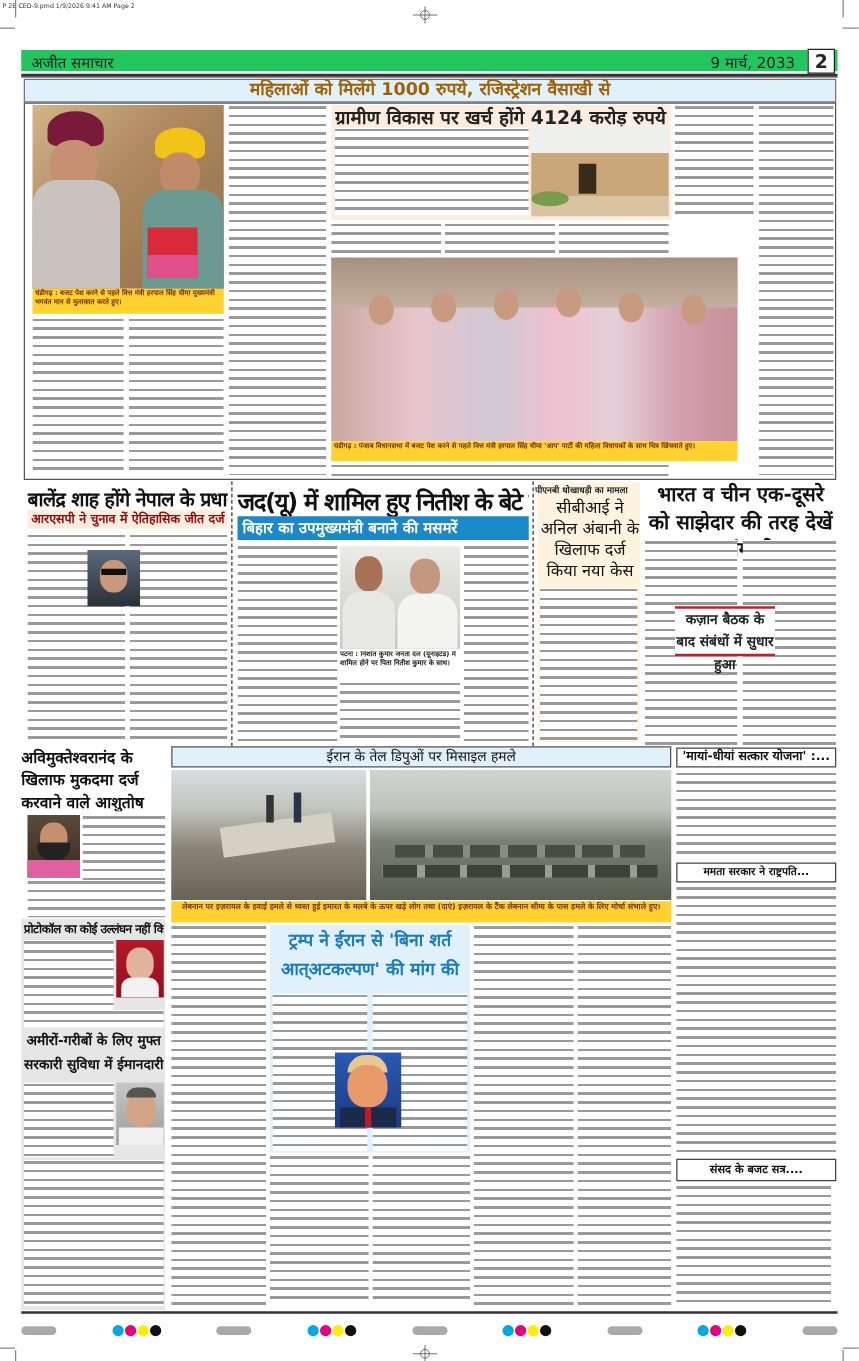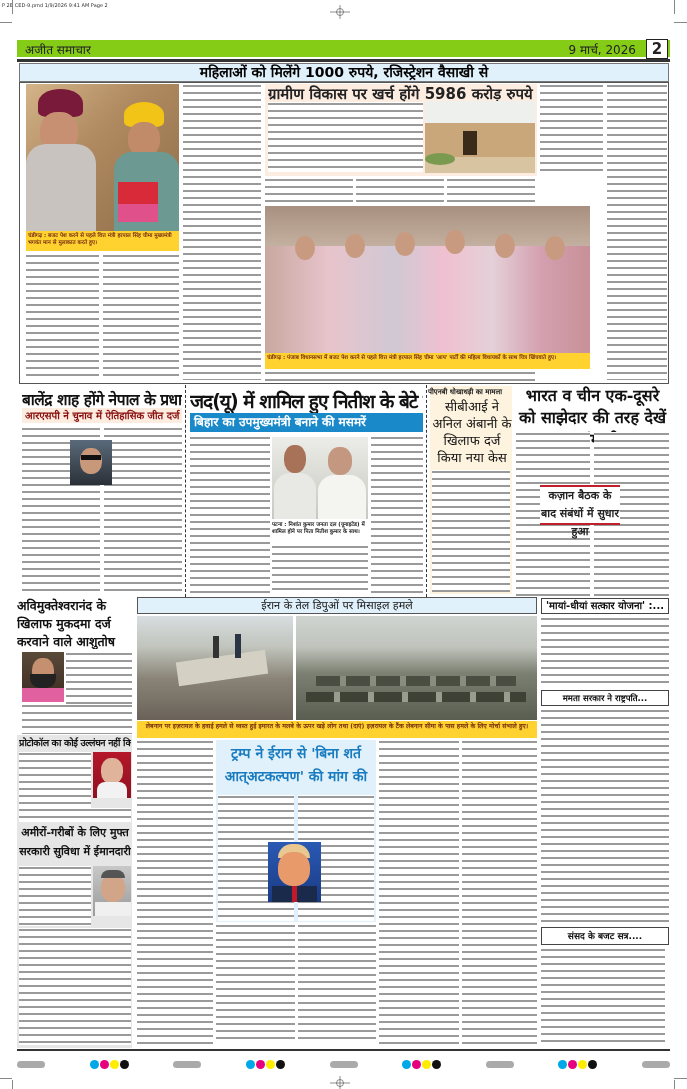--- a/index.html
+++ b/index.html
@@ -1,25 +1,25 @@
 <!DOCTYPE html>
 <html><head>
 <meta charset="utf-8">
 <style>
 *{box-sizing:border-box;margin:0;padding:0}
 body{width:687px;height:1089px;background:#fff;font-family:"DejaVu Sans",sans-serif;position:relative;overflow:hidden;color:#222}
 .abs{position:absolute}
 .slug{left:2px;top:2px;font-size:5px;color:#333}
 .crop{position:absolute;background:#888}
-.mast{left:17px;top:40px;width:653px;height:17px;background:#84cc16}
+.mast{left:17px;top:40px;width:653px;height:17px;background:#22c55e}
 .mast .name{position:absolute;left:8px;top:1px;font-size:12px;color:#222}
 .mast .date{position:absolute;right:34px;top:1px;font-size:12px;color:#222}
 .mast .pg{position:absolute;right:2px;top:-1px;width:22px;height:20px;border:1px solid #222;font-weight:bold;font-size:15px;text-align:center;line-height:18px;background:#fff}
 .rule2{left:17px;top:59px;width:653px;height:3px;border-top:2px solid #333;border-bottom:1px solid #333}
-.banner{left:19px;top:63px;width:650px;height:19px;background:#e1f1fb;border:1px solid #777;text-align:center;font-weight:bold;font-size:14px;line-height:17px;color:#000000}
+.banner{left:19px;top:63px;width:650px;height:19px;background:#e1f1fb;border:1px solid #777;text-align:center;font-weight:bold;font-size:14px;line-height:17px;color:#a16207}
 .box1{left:19px;top:82px;width:650px;height:302px;border:1px solid #555}
 .txt{font-size:5px;line-height:7px;color:#666;overflow:hidden;text-align:justify}
 .txt::before{content:"";display:block;height:100%;background:repeating-linear-gradient(#fff 0 1px,#9a9a9a 1px 3px,#fff 3px 7px)}
 .photo{overflow:hidden}
 .cap{background:#ffd230;font-size:5.5px;line-height:7px;font-weight:bold;color:#7a3010;padding:1px 2px;overflow:hidden}
 .hl{font-weight:bold;color:#111;white-space:nowrap;overflow:hidden}
 .subhl{background:#fdece0;font-weight:bold;color:#8a1010;font-size:11px;padding:0 3px}
 .bluebar{background:#1a89c9;color:#fff;font-size:14px;font-weight:bold;padding:0 4px;white-space:nowrap;overflow:hidden}
 .vdash{border-left:1px dashed #333}
 .hbox{border:1px solid #444;text-align:center;font-weight:bold;color:#111}
@@ -38,21 +38,21 @@
 <div class="abs" style="left:330px;top:4px;width:20px;height:14px">
   <svg width="20" height="14">
       <line x1="0" y1="7" x2="20" y2="7" stroke="#444" stroke-width="0.6"></line>
       <line x1="10" y1="0" x2="10" y2="14" stroke="#444" stroke-width="0.6"></line>
       <circle cx="10" cy="7" r="3.5" fill="none" stroke="#444" stroke-width="0.6"></circle>
     </svg>
 </div>
 
 <div class="abs mast">
   <span class="name">अजीत समाचार</span>
-  <span class="date">9 मार्च, 2026</span>
+  <span class="date">9 मार्च, 2033</span>
   <span class="pg">2</span>
 </div>
 <div class="abs rule2"></div>
 
 <div class="abs banner">महिलाओं को मिलेंगे 1000 रुपये, रजिस्ट्रेशन वैसाखी से</div>
 
 <div class="abs box1"></div>
 <div class="abs photo" style="left:26px;top:84px;width:153px;height:147px;background:linear-gradient(135deg,#d4b48a 0%,#b08a60 40%,#8f6e4a 100%)">
   <div style="position:absolute;left:12px;top:5px;width:45px;height:28px;border-radius:50% 50% 20% 20%;background:#7a1a3a"></div>
   <div style="position:absolute;left:14px;top:28px;width:38px;height:40px;border-radius:45%;background:#c89072"></div>
@@ -62,21 +62,21 @@
   <div style="position:absolute;left:88px;top:68px;width:65px;height:79px;background:#6c9a92;border-radius:18px 18px 0 0"></div>
   <div style="position:absolute;left:92px;top:98px;width:40px;height:40px;background:#d92a3a"></div>
   <div style="position:absolute;left:92px;top:120px;width:40px;height:18px;background:#e0508a"></div>
 </div>
 <div class="abs cap" style="left:26px;top:231px;width:153px;height:20px">चंडीगढ़ : बजट पेश करने से पहले वित्त मंत्री हरपाल सिंह चीमा मुख्यमंत्री भगवंत मान से मुलाकात करते हुए।</div>
 <div class="abs txt" style="left:26px;top:254px;width:73px;height:126px"></div>
 <div class="abs txt" style="left:103px;top:254px;width:76px;height:126px"></div>
 <div class="abs txt" style="left:183px;top:84px;width:78px;height:296px"></div>
 
 <div class="abs" style="left:265px;top:84px;width:272px;height:92px;background:#fdece0"></div>
-<div class="abs hl" style="left:268px;top:83px;width:266px;font-size:15px;color:#222">ग्रामीण विकास पर खर्च होंगे 5986 करोड़ रुपये</div>
+<div class="abs hl" style="left:268px;top:83px;width:266px;font-size:15px;color:#222">ग्रामीण विकास पर खर्च होंगे 4124 करोड़ रुपये</div>
 <div class="abs txt" style="left:268px;top:102px;width:155px;height:70px;background:#fdece0"></div>
 <div class="abs photo" style="left:425px;top:101px;width:110px;height:72px;background:linear-gradient(#eef0ee 0 30%,#c9a77a 30% 78%,#d8c4a0 78%)">
   <div style="position:absolute;left:38px;top:30px;width:14px;height:24px;background:#3a2a1a"></div>
   <div style="position:absolute;left:0;top:52px;width:30px;height:12px;background:#7a9a50;border-radius:50%"></div>
 </div>
 <div class="abs txt" style="left:265px;top:178px;width:88px;height:26px"></div>
 <div class="abs txt" style="left:356px;top:178px;width:88px;height:26px"></div>
 <div class="abs txt" style="left:447px;top:178px;width:88px;height:26px"></div>
 <div class="abs photo" style="left:265px;top:206px;width:325px;height:147px;background:linear-gradient(90deg,#c8a8a0,#e8c4cc 20%,#d0c8d4 40%,#f0c0d0 55%,#e4d0d8 70%,#d4a0b0 85%,#c89098)">
   <div style="position:absolute;left:0;top:0;width:325px;height:40px;background:linear-gradient(#a89080,#c4b0a0)"></div>

